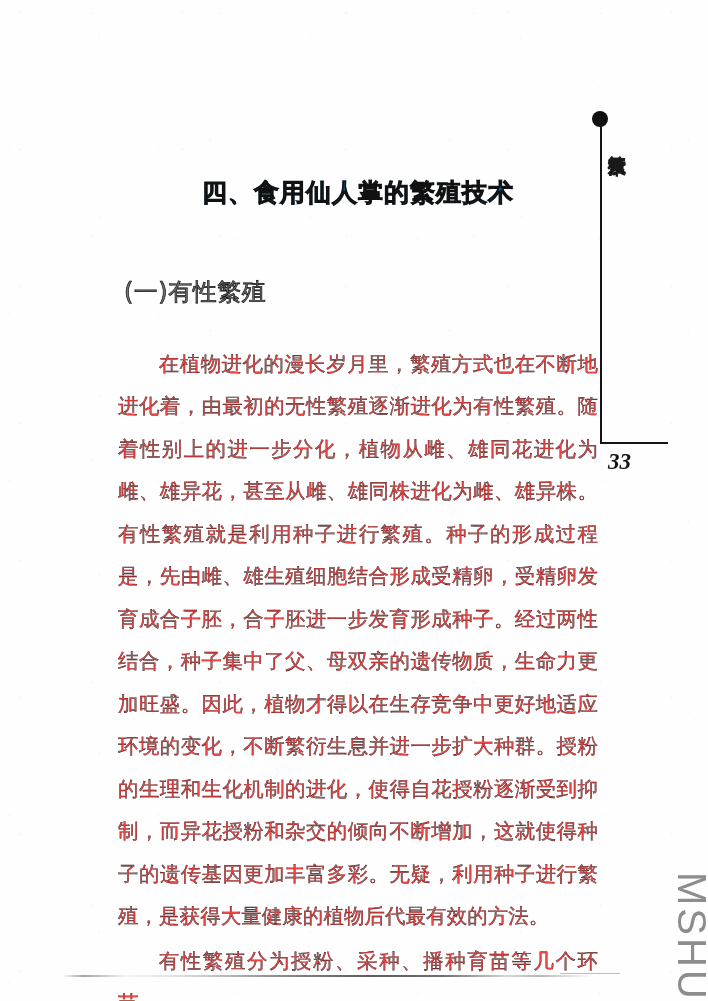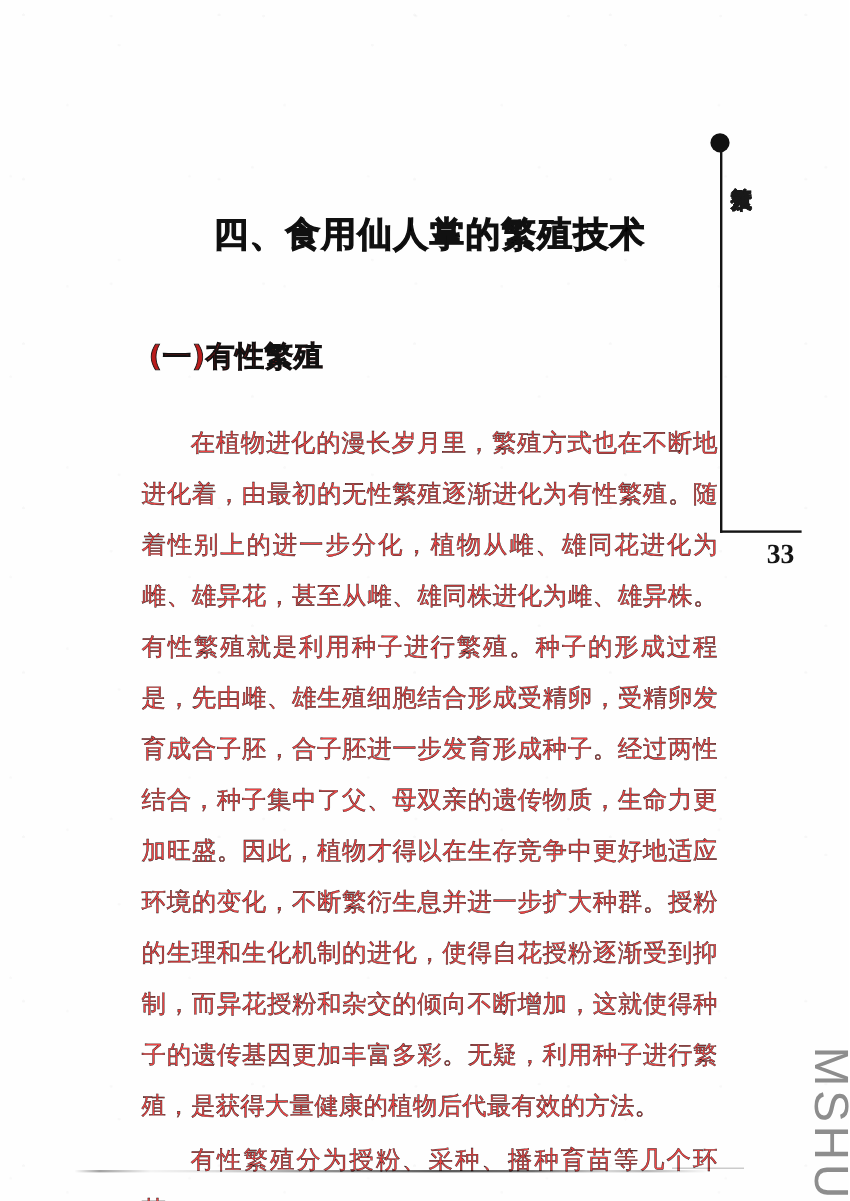--- a/index.html
+++ b/index.html
@@ -38,38 +38,38 @@
   #text-column {
     position: absolute;
     left: 118px;
     top: 0;
     width: 480px;
   }
 
   #chapter-title {
     margin: 0;
     padding-top: 178px;
-    font-size: 29px;
+    font-size: 25px;
     font-weight: 900;
     letter-spacing: 1px;
     text-align: center;
     line-height: 1.2;
     -webkit-text-stroke: 0.85px #111;
-    color: #000000;
+    color: #0369a1;
   }
 
   #section-heading {
     margin: 0;
     padding-top: 70px;
     font-size: 24px;
-    font-weight: 700;
+    font-weight: 400;
     letter-spacing: 0.5px;
     line-height: 1.2;
     -webkit-text-stroke: 0.7px #111;
-    color: #b91c1c;
+    color: #737373;
     padding-left: 6px;
   }
 
   .body-para {
     margin: 0;
     font-size: 20.4px;
     line-height: 42.5px;
     text-align: justify;
     text-justify: inter-character;
     text-indent: 2em;
@@ -123,25 +123,26 @@
     writing-mode: vertical-rl;
     text-orientation: upright;
     -webkit-text-stroke: 0.25px #1a1a1a;
   }
 
   #page-number {
     position: absolute;
     left: 608px;
     top: 449px;
     width: 54px;
-    text-align: right;
+    text-align: left;
     font-size: 23px;
     font-weight: 700;
     color: #141414;
     font-family: "Liberation Serif", serif;
+    font-style: italic;
   }
 
   
   #watermark {
     position: absolute;
     right: -6px;
     top: 872px;
     font-size: 40px;
     font-weight: 400;
     letter-spacing: 3px;

